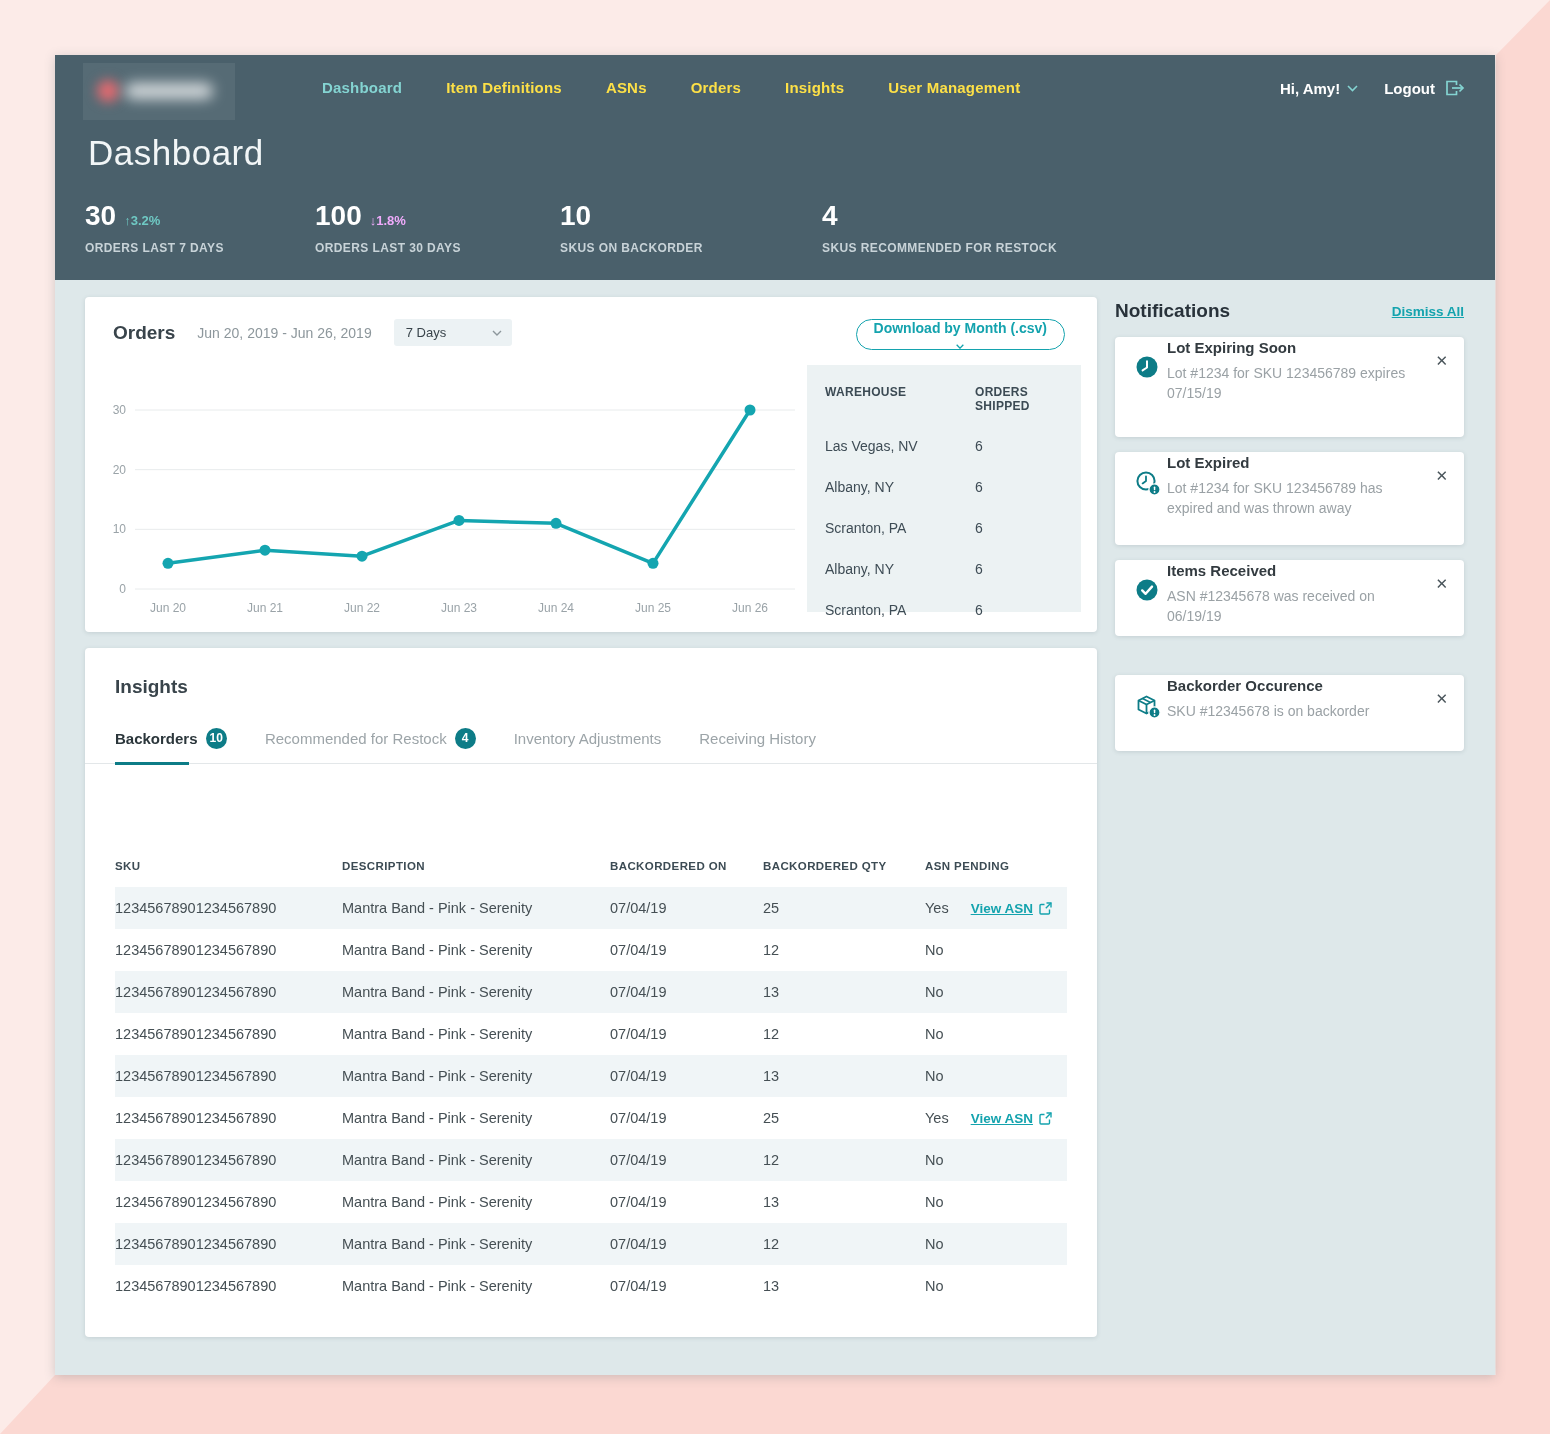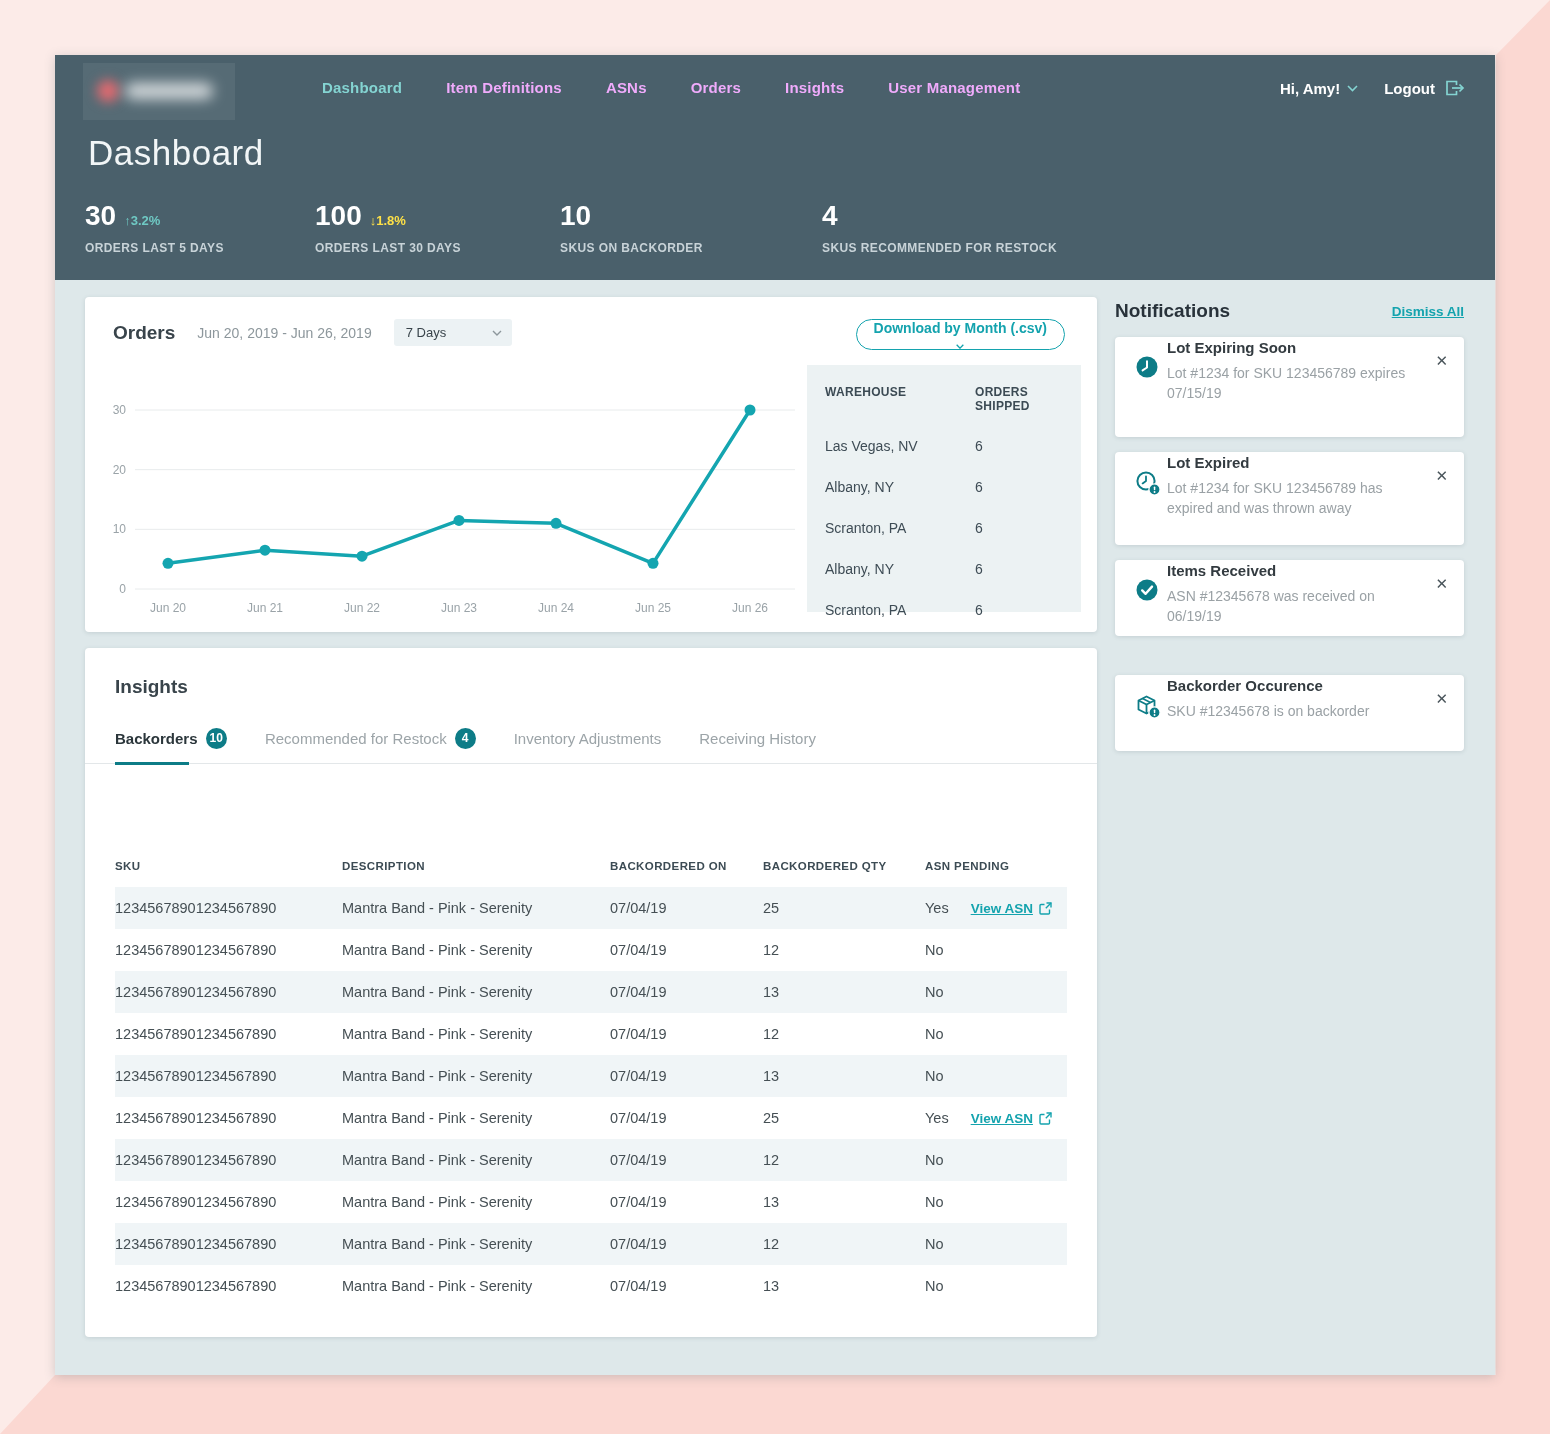--- a/index.html
+++ b/index.html
@@ -13,32 +13,32 @@
 
   
   #header { position:absolute; left:0; top:0; width:100%; height:225px; background:#4A606B; }
   #logo { position:absolute; left:28px; top:8px; width:152px; height:57px; background:rgba(255,255,255,.07);
     overflow:hidden; }
   #logo .blob1 { position:absolute; left:14px; top:17px; width:22px; height:22px; border-radius:50%;
     background:#E06A70; filter:blur(6px); }
   #logo .blob2 { position:absolute; left:42px; top:20px; width:88px; height:16px; border-radius:8px;
     background:rgba(255,255,255,.75); filter:blur(7px); }
   #main-nav { position:absolute; left:267px; top:24px; display:flex; gap:44px; }
-  .nav-item { font-size:15px; font-weight:700; color:#f0abfc; letter-spacing:.2px; cursor:pointer; }
+  .nav-item { font-size:15px; font-weight:700; color:#fde047; letter-spacing:.2px; cursor:pointer; }
   .nav-item.active { color:#84D4D2; }
   #user-nav { position:absolute; right:30px; top:24px; display:flex; align-items:center; gap:26px; }
   #greeting { font-size:15px; font-weight:700; color:#fff; display:flex; align-items:center; gap:7px; cursor:pointer; }
   #greeting svg, #logout svg { color:#84D4D2; }
   #logout { font-size:15px; font-weight:700; color:#fff; display:flex; align-items:center; gap:9px; cursor:pointer; }
   #page-title { position:absolute; left:33px; top:78px; font-size:35px; font-weight:300; color:#F2F6F7; letter-spacing:.5px; }
   .stat { position:absolute; top:145px; }
   .stat .top { display:flex; align-items:baseline; gap:8px; }
   .stat .value { font-size:28px; font-weight:700; color:#fff; }
   .stat .delta { font-size:13px; font-weight:700; }
-  .delta.up { color:#6FC9C4; } .delta.down { color:#fde047; }
+  .delta.up { color:#6FC9C4; } .delta.down { color:#f0abfc; }
   .stat .label { margin-top:9px; font-size:12px; font-weight:700; color:#C8D3D8; letter-spacing:.4px; }
 
   
   .card { position:absolute; background:#fff; border-radius:4px; box-shadow:0 1px 4px rgba(80,100,110,.18); }
   #orders-card { left:30px; top:242px; width:1012px; height:335px; }
   #insights-card { left:30px; top:593px; width:1012px; height:689px; }
 
   
   #orders-head { position:absolute; left:28px; top:22px; display:flex; align-items:center; }
   #orders-title { font-size:19px; font-weight:700; color:#39444B; }
@@ -136,21 +136,21 @@
         </div>
       </div>
 
       <div id="page-title">Dashboard</div>
 
       <div class="stat" style="left:30px;">
         <div class="top">
           <span class="value">30</span>
           <span class="delta up"><span>↑</span><span>3.2%</span></span>
         </div>
-        <div class="label">ORDERS LAST 5 DAYS</div>
+        <div class="label">ORDERS LAST 7 DAYS</div>
       </div>
       <div class="stat" style="left:260px;">
         <div class="top">
           <span class="value">100</span>
           <span class="delta down"><span>↓</span><span>1.8%</span></span>
         </div>
         <div class="label">ORDERS LAST 30 DAYS</div>
       </div>
       <div class="stat" style="left:505px;">
         <div class="top">

